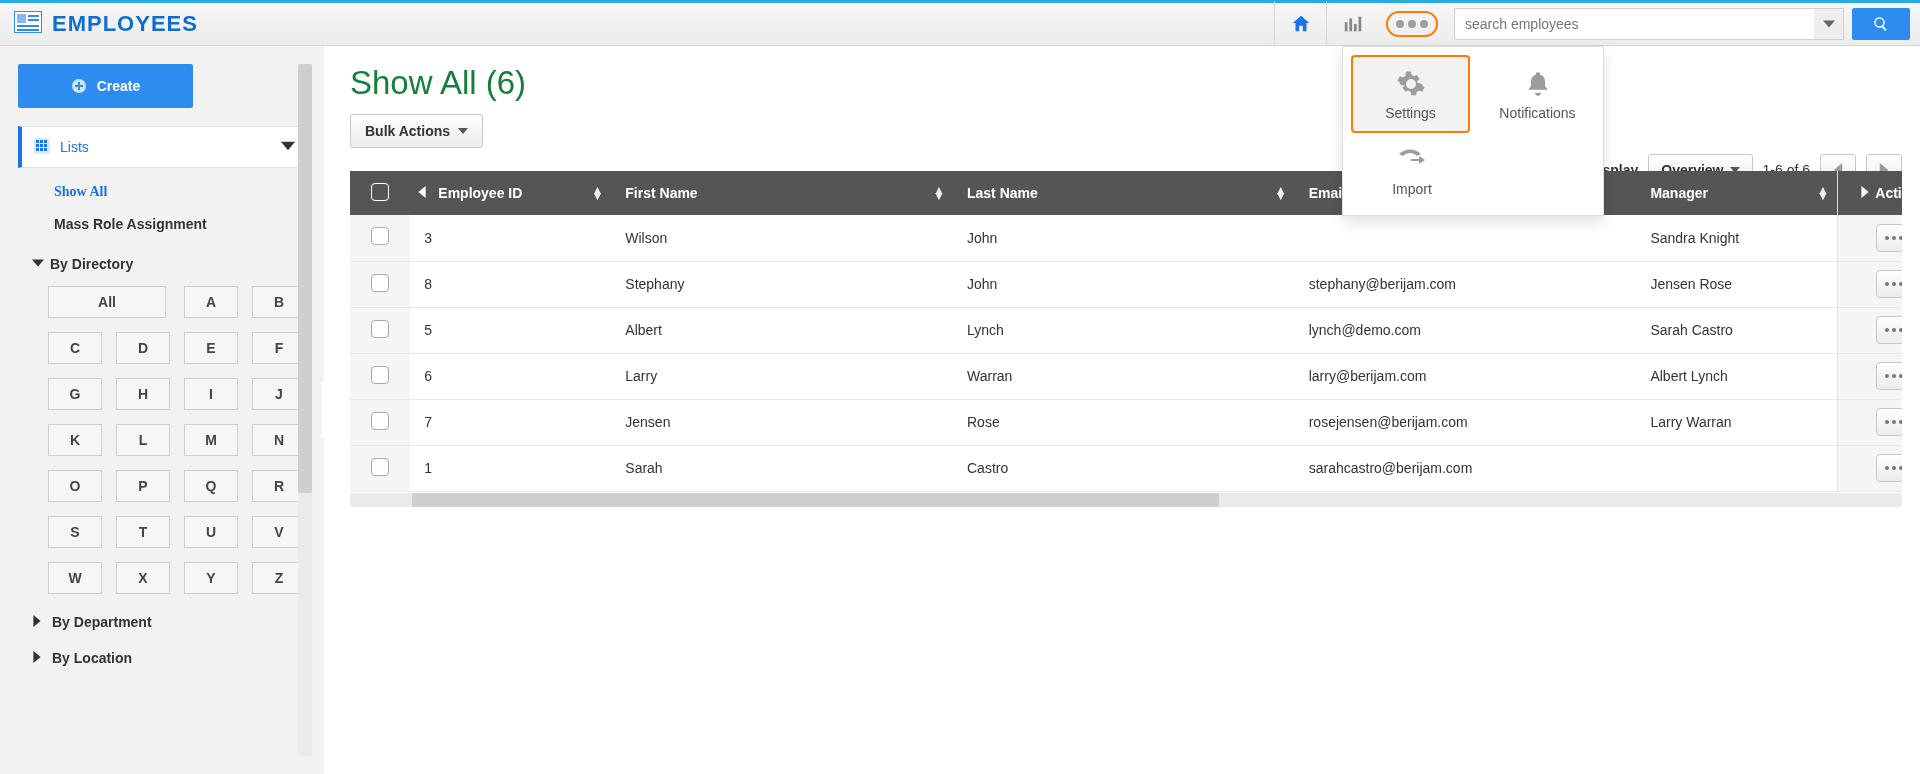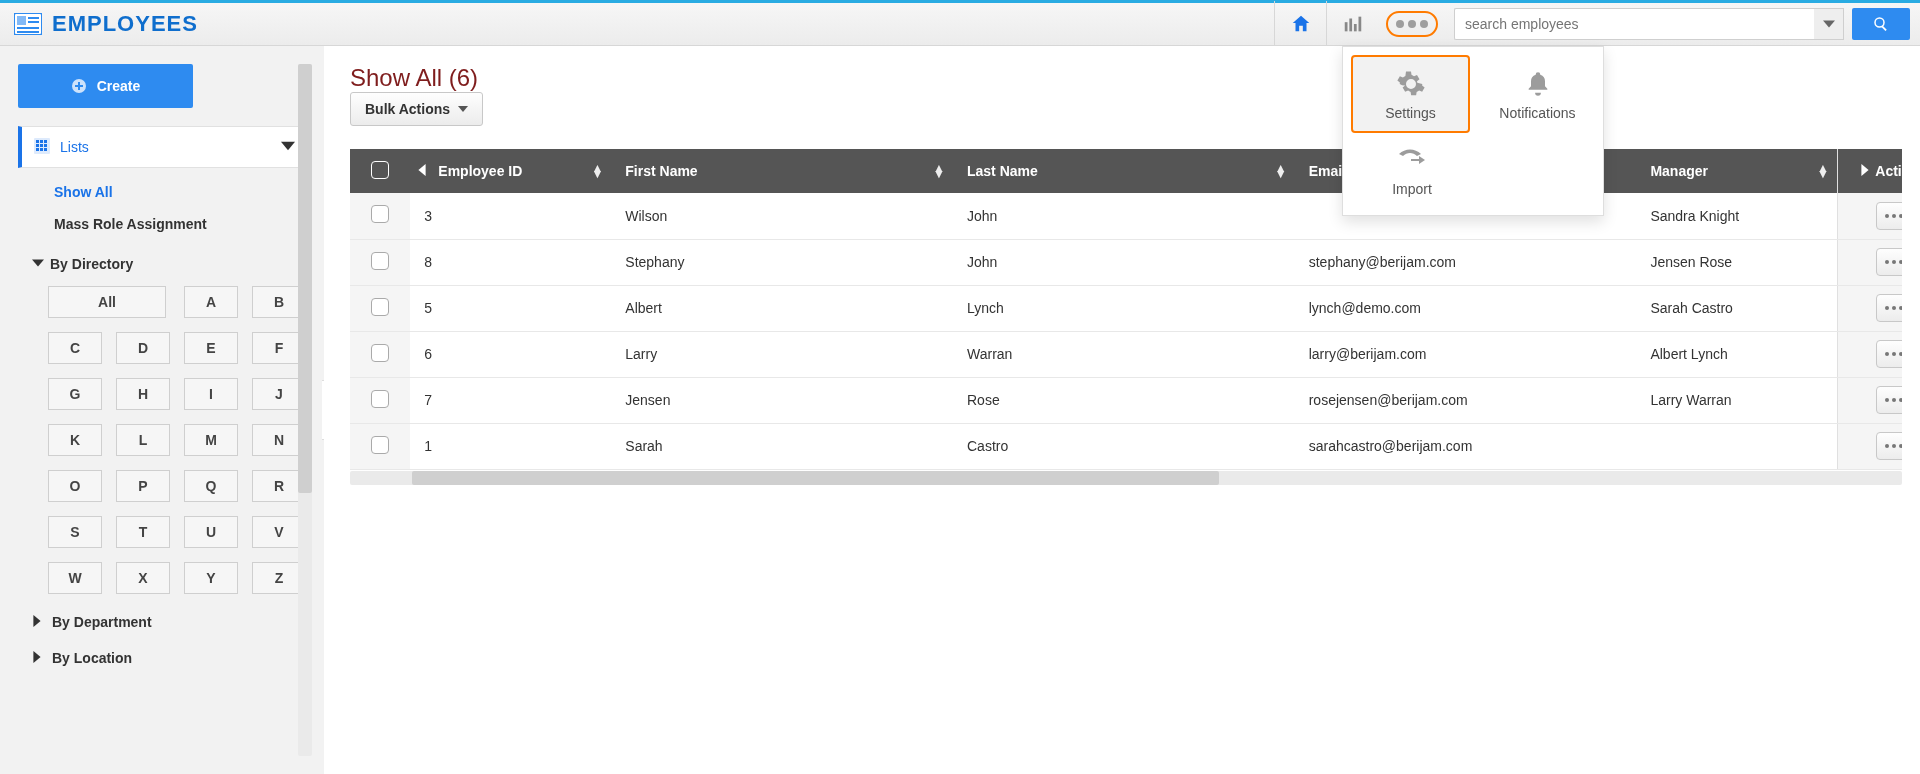--- a/index.html
+++ b/index.html
@@ -1,18 +1,18 @@
 <!DOCTYPE html>
 <html><head>
 <meta charset="utf-8">
 <style>
   * { box-sizing: border-box; margin: 0; padding: 0; }
   body { font-family: Arial, Helvetica, sans-serif; font-size: 14px; background: #f2f2f2; color: #333; width: 1920px; height: 774px; overflow: hidden; }
   .topbar { height: 46px; background: linear-gradient(#f6f6f6,#ececec); border-top: 3px solid #29abe2; display: flex; align-items: center; justify-content: space-between; padding: 0 10px 0 14px; border-bottom: 1px solid #d7d7d7; }
-  .brand { display: flex; align-items: center; gap: 10px; color: #0f6ecd; font-weight: bold; font-size: 22px; letter-spacing: 1px; }
+  .brand { display: flex; gap: 10px; color: #0f6ecd; font-weight: bold; font-size: 22px; letter-spacing: 1px; }
   .brand-icon svg { display:block; }
   .top-right { display: flex; align-items: stretch; gap: 0; height: 46px; }
   .top-btn { width: 52px; display:flex; align-items:center; justify-content:center; border-left:1px solid #d7d7d7; color:#888; cursor:pointer; }
   .top-btn.active { color:#1a73e8; }
   .dots-btn { border:2px solid #ff7b00; border-radius: 18px; padding: 3px 8px; height: 26px; display:flex; align-items:center; gap:4px; margin-top:10px; margin-left:8px; margin-right:10px; cursor:pointer; }
   .dots-btn span { width:8px; height:8px; background:#9e9e9e; border-radius:50%; }
   .search-wrap { display:flex; align-items:center; margin-left:6px; }
   .search-input { width: 360px; height: 32px; background:#fff; border:1px solid #cfcfcf; border-right:none; border-radius: 2px 0 0 2px; padding: 0 10px; font-size:14px; color:#3b82f6; }
   .search-dd { width:30px; height:32px; border:1px solid #cfcfcf; border-left:none; background:#eee; display:flex; align-items:center; justify-content:center; cursor:pointer; }
   .search-go { width:58px; height:32px; background:#2e8bf0; margin-left:8px; border-radius:2px; display:flex; align-items:center; justify-content:center; cursor:pointer; }
@@ -24,34 +24,34 @@
   .sidebar { width: 290px; margin-left:18px; }
   .btn-create { background:#2e8bf0; color:#fff; height:44px; width:175px; display:flex; align-items:center; justify-content:center; gap:10px; font-weight:bold; cursor:pointer; border-radius:2px; margin-bottom:18px; }
   .btn-create .plus { display:inline-flex; }
 
   .nav-item { height:42px; background:#fff; border:1px solid #e1e1e1; display:flex; align-items:center; padding:0 12px; color:#1a73e8; cursor:pointer; position:relative; border-left:4px solid #1a73e8; margin-bottom:6px; }
   .nav-item .nav-icon { margin-right:10px; }
   .nav-item .chev { margin-left:auto; }
 
   .sub-list { padding: 2px 0 8px 36px; }
   .sub-link { padding: 8px 0; display:block; cursor:pointer; }
-  .sub-link.active { color:#1a73e8; font-weight:bold; }
+  .sub-link.active { color:#1a73e8; font-weight:bold;font-family:Liberation Serif, serif; }
   .sub-link.normal { color:#333; font-weight:bold; }
 
   .collapsible { padding:8px 0 4px 14px; display:flex; gap:6px; font-weight:bold; cursor:pointer; }
   .letter-grid { display:grid; grid-template-columns: repeat(4, 54px); gap: 14px; padding:10px 0 8px 30px; }
   .letter-grid .cell { height:32px; border:1px solid #cfcfcf; background:#f6f6f6; display:flex; align-items:center; justify-content:center; font-weight:bold; color:#444; cursor:pointer; }
   .letter-grid .cell.all { grid-column: span 2; width: 118px; }
 
   .group-row { padding:12px 0 8px 14px; display:flex; align-items:center; gap:10px; font-weight:bold; cursor:pointer; }
 
   .divider-handle { position:absolute; right:-14px; top:50%; transform:translateY(-50%); width:16px; height:60px; background:#fff; border:1px solid #ddd; border-left:none; display:flex; align-items:center; justify-content:center; color:#666; cursor:pointer; border-radius:0 4px 4px 0;}
 
   .main { flex:1; background:#fff; position:relative; padding: 18px 18px 0 26px; overflow:hidden; }
-  .main-title { font-size:24px; color:#7f1d1d; }
+  .main-title { font-size:33px; color:#15803d; margin-bottom:12px; }
   .bulk-btn { height:34px; background:linear-gradient(#fefefe,#ececec); border:1px solid #c8c8c8; border-radius:3px; padding:6px 14px; display:inline-flex; align-items:center; gap:8px; font-weight:bold; color:#333; cursor:pointer; }
   .toolbar-right { position:absolute; right:18px; top:108px; display:flex; align-items:center; gap:10px; }
   .disp-lbl { font-weight:bold; }
   .disp-dd { height:32px; background:linear-gradient(#fefefe,#ececec); border:1px solid #c8c8c8; border-radius:3px; padding:0 12px; display:inline-flex; align-items:center; gap:6px; font-weight:bold; cursor:pointer;}
   .range { color:#333; }
   .pager-btn { height:32px; width:36px; background:linear-gradient(#fefefe,#ececec); border:1px solid #c8c8c8; border-radius:3px; display:inline-flex; align-items:center; justify-content:center; color:#999; cursor:pointer;}
 
   .table-wrap { margin-top:23px; overflow:hidden; position:relative; }
   table { border-collapse: collapse; width: 1600px; table-layout:fixed; }
   thead th { background:#555; color:#fff; height:44px; text-align:left; padding:0 14px; font-weight:bold; position:relative; }

